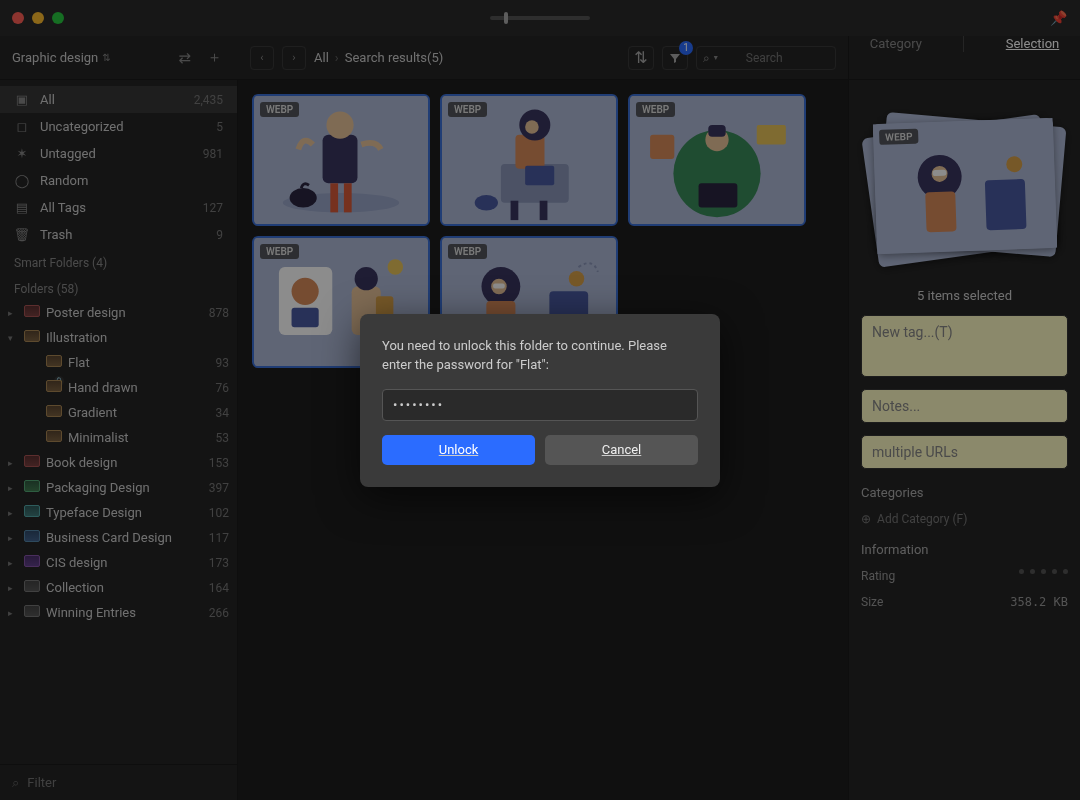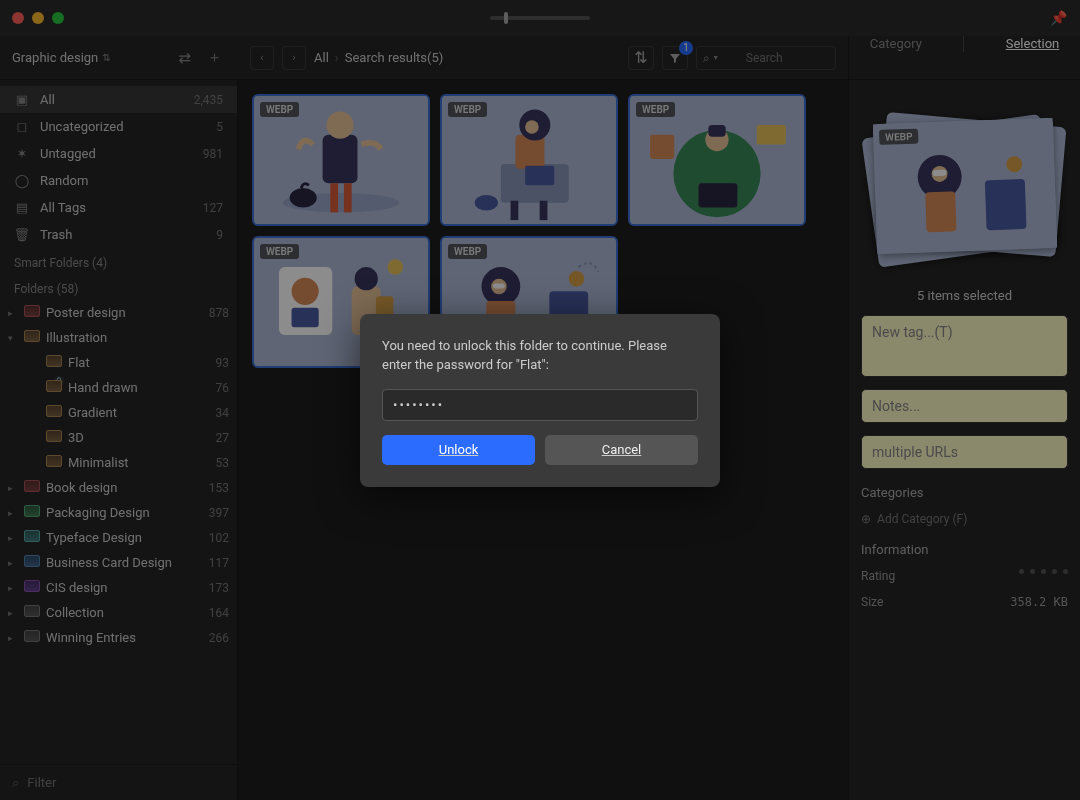--- a/index.html
+++ b/index.html
@@ -205,26 +205,20 @@
           </div>
           <div class="sb-folder sb-child">
             <span class="sb-chevron"></span>
             <span style="position:relative"><span class="sb-folder-icon folder-orange"></span></span>
             <span class="sb-label">Gradient</span>
             <span class="sb-count">34</span>
           </div>
           <div class="sb-folder sb-child">
             <span class="sb-chevron"></span>
             <span style="position:relative"><span class="sb-folder-icon folder-orange"></span></span>
-            <span class="sb-label">3D</span>
-            <span class="sb-count">27</span>
-          </div>
-          <div class="sb-folder sb-child">
-            <span class="sb-chevron"></span>
-            <span style="position:relative"><span class="sb-folder-icon folder-orange"></span></span>
             <span class="sb-label">Minimalist</span>
             <span class="sb-count">53</span>
           </div>
           <div class="sb-folder">
             <span class="sb-chevron">▸</span>
             <span style="position:relative"><span class="sb-folder-icon folder-red"></span></span>
             <span class="sb-label">Book design</span>
             <span class="sb-count">153</span>
           </div>
           <div class="sb-folder">

